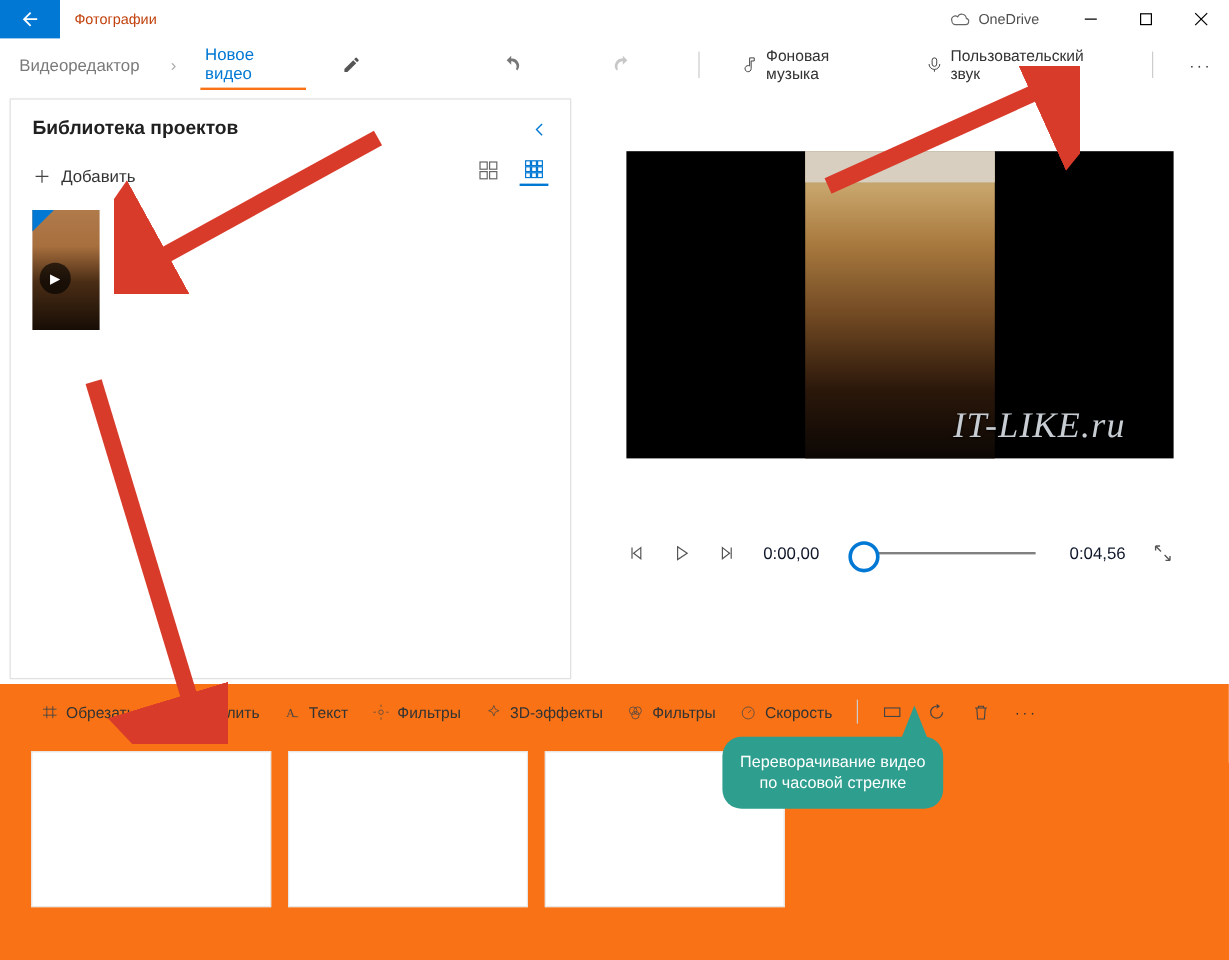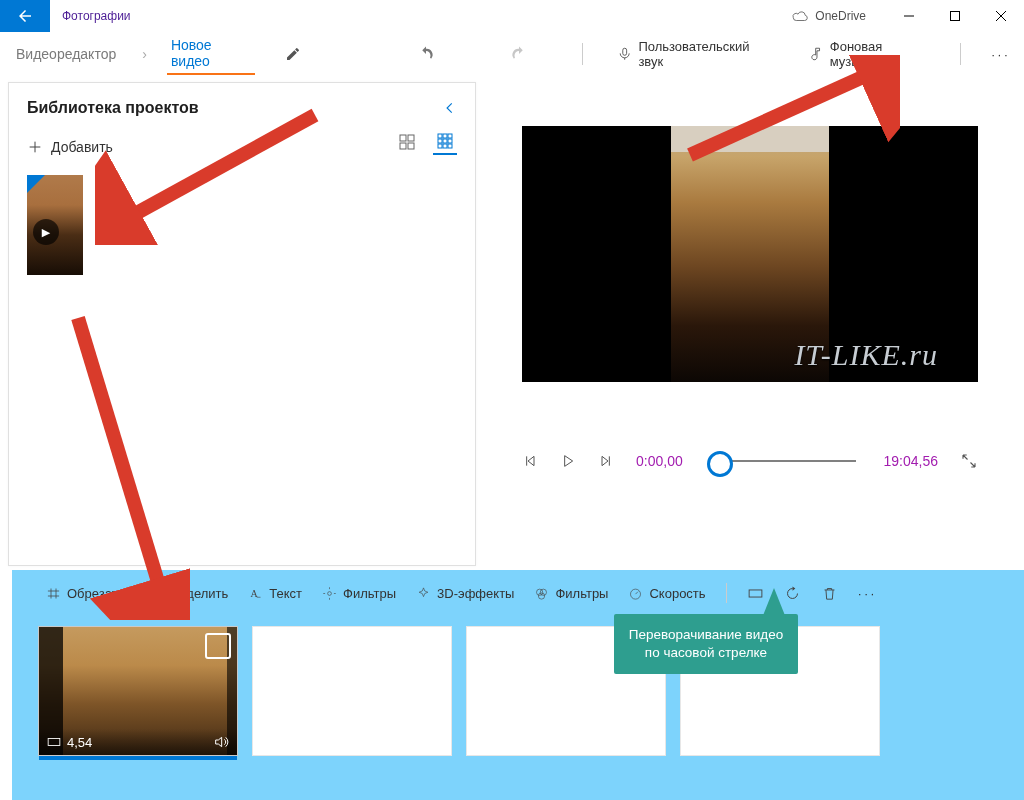--- a/index.html
+++ b/index.html
@@ -1,18 +1,18 @@
 <!DOCTYPE html>
 <html><head>
 <meta charset="utf-8">
 <style>
 html,body{margin:0;padding:0;font-family:"Segoe UI",Arial,sans-serif;font-size:14px;color:#202020;background:#fff;width:1024px;height:800px;overflow:hidden}
 .titlebar{height:32px;display:flex;align-items:center}
 .back-btn{width:50px;height:32px;background:#0078d4;display:flex;align-items:center;justify-content:center;color:#fff}
-.app-title{padding:0 12px;font-size:12px;color:#4c1d95}
+.app-title{padding:0 12px;font-size:12px;color:#c2410c}
 .titlebar-spacer{flex:1}
 .onedrive{display:flex;align-items:center;gap:6px;font-size:12px;color:#505050;margin-right:20px}
 .win-controls{display:flex}
 .win-btn{width:46px;height:32px;display:flex;align-items:center;justify-content:center;color:#000}
 .toolbar{height:44px;display:flex;align-items:center;padding:0 10px;gap:20px}
 .crumb{color:#7a7a7a;padding:4px 6px}
 .crumb-active{color:#0078d4;border-bottom:2px solid #f97316;padding:4px 4px}
 .pencil{margin-left:10px;color:#444}
 .tool-spacer{flex:1}
 .tool-btn{display:flex;align-items:center;gap:6px;padding:5px 8px;color:#333;font-size:13px}
@@ -31,37 +31,37 @@
 .media-thumb{width:56px;height:100px;position:relative;background:linear-gradient(180deg,#b07a4a 0%,#a86f3e 30%,#4a2d15 60%,#170d05 100%);margin-top:8px}
 .media-thumb .corner{position:absolute;top:0;left:0;border-top:18px solid #0078d4;border-right:18px solid transparent}
 .play-badge{position:absolute;left:6px;top:44px;width:26px;height:26px;border-radius:50%;background:rgba(0,0,0,.65);display:flex;align-items:center;justify-content:center;color:#fff;font-size:11px}
 .preview{flex:1;display:flex;flex-direction:column;align-items:center;padding-top:50px}
 .player{width:456px;height:256px;background:#000;position:relative;display:flex;justify-content:center}
 .frame{width:158px;height:256px;background:linear-gradient(180deg,#b9a98a 0%,#c7a46a 12%,#a97a3f 30%,#6d4621 55%,#2a170a 78%,#0c0704 100%);position:relative}
 .ceiling{position:absolute;top:0;left:0;right:0;height:26px;background:#d8cfc0}
 .watermark{position:absolute;right:40px;bottom:10px;color:#c7cdd3;font-family:"Times New Roman",serif;font-style:italic;font-size:30px;text-shadow:0 1px 2px #000;letter-spacing:1px}
 .controls{margin-top:70px;display:flex;align-items:center;gap:22px;width:456px;justify-content:center}
 .ctrl-btn{color:#555}
-.time{font-size:14px;color:#a21caf}
+.time{font-size:14px;color:#0f172a}
 .slider{flex:1;height:2px;background:#808080;position:relative;margin:0 6px}
 .slider-thumb{position:absolute;left:-4px;top:-9px;width:20px;height:20px;border:3px solid #0078d4;border-radius:50%;background:#fff}
 .expand{color:#555}
-.bottom{position:absolute;left:12px;right:0;bottom:0;height:230px;background:#7dd3fc}
+.bottom{position:absolute;left:0;right:0;bottom:0;height:230px;background:#f97316}
 .clip-toolbar{height:46px;display:flex;align-items:center;padding:0 26px;gap:4px}
 .ctb{display:flex;align-items:center;gap:6px;padding:5px 8px;color:#333;font-size:13px}
 .clip-sep{width:1px;height:20px;background:#ccc;margin:0 8px}
 .storyboard{display:flex;gap:14px;padding:10px 26px}
 .clip{width:198px;height:128px;background:#fff;border:1px solid #e7e7e7;position:relative}
 .clip.first{width:198px;background:linear-gradient(180deg,#c59a5e 0%,#bb8a4a 30%,#7e5528 60%,#3f2812 100%);border:1px solid #c9c9c9}
 .clip.first .dark-l{position:absolute;left:0;top:0;bottom:0;width:24px;background:rgba(0,0,0,.75)}
 .clip.first .dark-r{position:absolute;right:0;top:0;bottom:0;width:10px;background:rgba(0,0,0,.6)}
 .clip-check{position:absolute;top:6px;right:6px;width:22px;height:22px;border:2px solid #fff;border-radius:3px}
 .clip-footer{position:absolute;left:0;right:0;bottom:0;height:26px;display:flex;align-items:center;justify-content:space-between;padding:0 8px;color:#fff;font-size:13px;background:linear-gradient(transparent,rgba(0,0,0,.5))}
 .clip-progress{position:absolute;left:0;right:0;bottom:-5px;height:4px;background:#0078d4}
-.callout{position:absolute;left:602px;top:44px;width:164px;background:#2e9e8f;color:#fff;border-radius:2px;padding:12px 10px;font-size:13.5px;line-height:1.35;text-align:center}
+.callout{position:absolute;left:602px;top:44px;width:164px;background:#2e9e8f;color:#fff;border-radius:16px;padding:12px 10px;font-size:13.5px;line-height:1.35;text-align:center}
 .callout::before{content:"";position:absolute;top:-38px;right:12px;border:12px solid transparent;border-bottom:30px solid #2e9e8f}
 .red-arrow{position:absolute;}
 svg{display:block}
 </style>
 </head>
 <body>
 
 <div class="titlebar">
   <div class="back-btn">
     <svg width="18" height="18" viewBox="0 0 24 24">
@@ -114,30 +114,30 @@
   <span style="width:20px"></span>
   <span class="tool-btn">
       <svg width="18" height="18" viewBox="0 0 24 24">
         <path d="M12 5V2l5 5-5 5V8c-3.3 0-6 2.7-6 6 0 1 .25 1.94.68 2.77l-1.46 1.46A8 8 0 0112 5z" fill="#c7c7c7"></path>
       </svg>
     </span>
   <div class="tool-spacer"></div>
   <span class="tool-sep"></span>
   <span class="tool-btn">
     <svg width="16" height="16" viewBox="0 0 24 24">
-        <rect x="9" y="3" width="6" height="11" rx="3" fill="none" stroke="#444" stroke-width="1.3"></rect>
-        <path d="M5 11a7 7 0 0014 0M12 18v3" stroke="#444" stroke-width="1.3" fill="none"></path>
-      </svg>
-    <span>Пользовательский звук</span>
+        <path d="M12 3v10.55A4 4 0 1014 17V7h4V3h-6z" fill="none" stroke="#444" stroke-width="1.3"></path>
+      </svg>
+    <span>Фоновая музыка</span>
   </span>
   <span class="tool-btn">
     <svg width="16" height="16" viewBox="0 0 24 24">
-        <path d="M12 3v10.55A4 4 0 1014 17V7h4V3h-6z" fill="none" stroke="#444" stroke-width="1.3"></path>
-      </svg>
-    <span>Фоновая музыка</span>
+        <rect x="9" y="3" width="6" height="11" rx="3" fill="none" stroke="#444" stroke-width="1.3"></rect>
+        <path d="M5 11a7 7 0 0014 0M12 18v3" stroke="#444" stroke-width="1.3" fill="none"></path>
+      </svg>
+    <span>Пользовательский звук</span>
   </span>
   <span class="tool-sep"></span>
   <span class="tool-btn" style="padding:5px 4px;letter-spacing:2px">···</span>
 </div>
 
 <div class="content">
 
   <div class="library">
     <div class="lib-header">
       <div class="lib-title">Библиотека проектов</div>
@@ -206,21 +206,21 @@
         </span>
       <span class="ctrl-btn">
           <svg width="16" height="16" viewBox="0 0 24 24">
             <path d="M17 5v14M6 5l9 7-9 7z" fill="none" stroke="#555" stroke-width="1.5"></path>
           </svg>
         </span>
       <span class="time">0:00,00</span>
       <div class="slider">
           <div class="slider-thumb"></div>
         </div>
-      <span class="time">19:04,56</span>
+      <span class="time">0:04,56</span>
       <span class="expand">
           <svg width="18" height="18" viewBox="0 0 24 24">
             <path d="M4 4l6 6M4 4h5M4 4v5M20 20l-6-6M20 20h-5M20 20v-5" stroke="#555" stroke-width="1.5" fill="none"></path>
           </svg>
         </span>
     </div>
   </div>
 </div>
 
 <div class="bottom">
@@ -288,37 +288,20 @@
       </span>
     <span class="ctb">
         <svg width="17" height="17" viewBox="0 0 24 24">
           <path d="M5 7h14M9 7V5h6v2M7 7l1 13h8l1-13" fill="none" stroke="#444" stroke-width="1.3"></path>
         </svg>
       </span>
     <span class="ctb" style="letter-spacing:2px">···</span>
   </div>
 
   <div class="storyboard">
-    <div class="clip first">
-      <div class="dark-l"></div>
-        <div class="dark-r"></div>
-      <div class="clip-check"></div>
-      <div class="clip-footer">
-        <span style="display:flex;align-items:center;gap:6px">
-          <svg width="14" height="12" viewBox="0 0 24 20">
-              <rect x="2" y="4" width="20" height="12" fill="none" stroke="#fff" stroke-width="1.5"></rect>
-            </svg>
-          <span>4,54</span>
-        </span>
-        <svg width="16" height="16" viewBox="0 0 24 24">
-            <path d="M4 9v6h4l5 4V5l-5 4H4zM17 8a5 5 0 010 8M19 5a9 9 0 010 14" fill="none" stroke="#fff" stroke-width="1.5"></path>
-          </svg>
-      </div>
-      <div class="clip-progress"></div>
-    </div>
     <div class="clip"></div>
     <div class="clip"></div>
     <div class="clip"></div>
 
     <div class="callout">
       <span>Переворачивание видео по часовой стрелке</span>
     </div>
   </div>
 </div>
 

